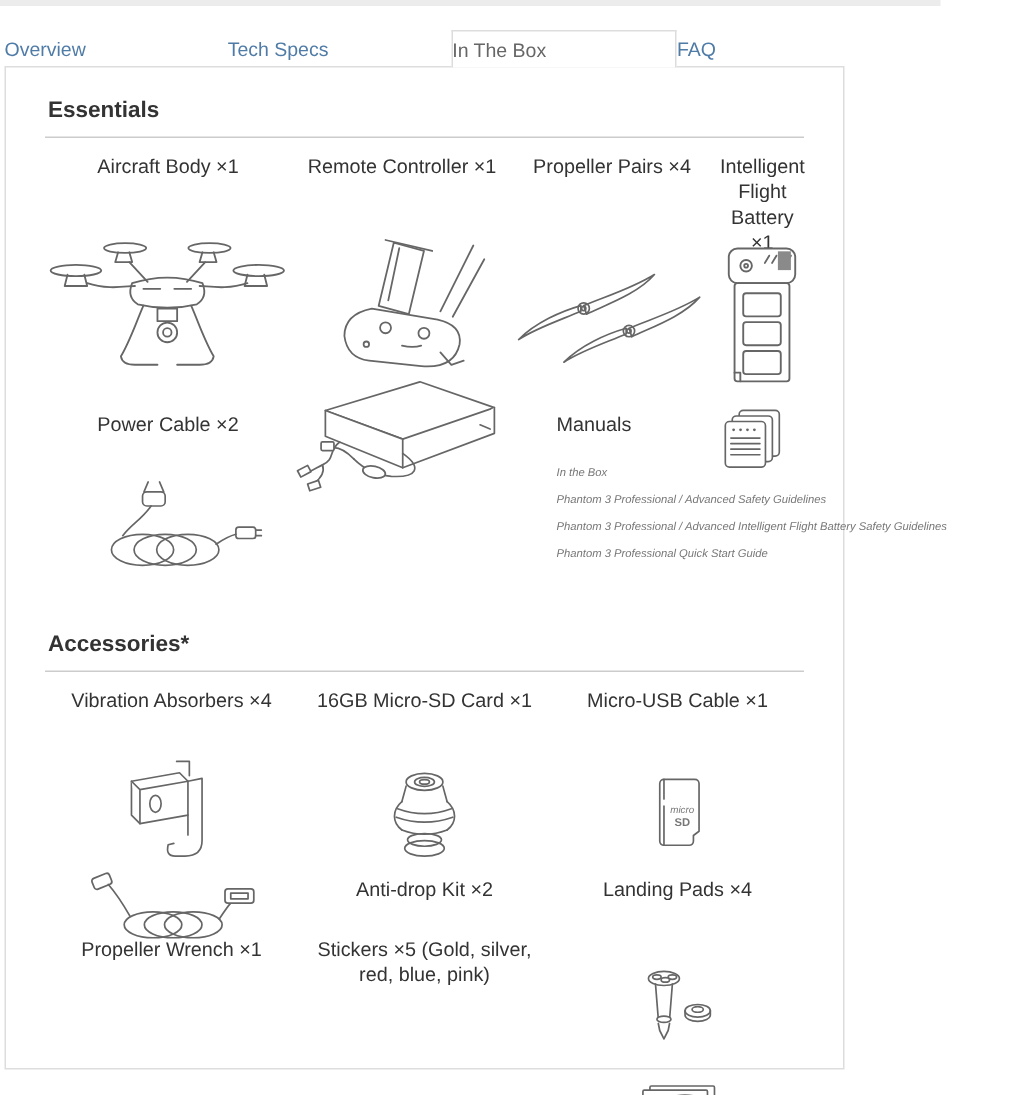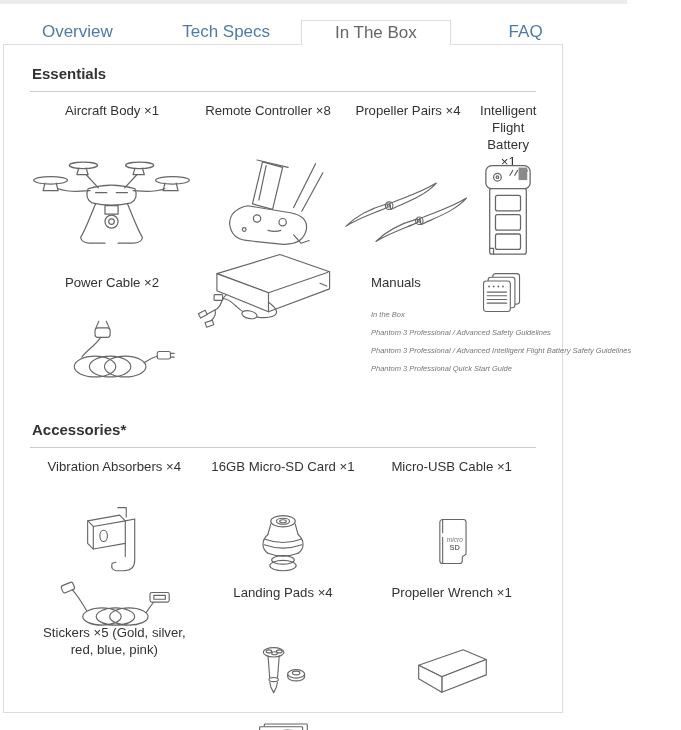--- a/index.html
+++ b/index.html
@@ -1,20 +1,20 @@
 <!DOCTYPE html>
 <html><head>
 <meta charset="utf-8">
 <style>
   html,body{margin:0;padding:0;background:#fff;}
   body{width:681px;height:730px;position:relative;font-family:"Liberation Sans",sans-serif;overflow:hidden;}
   .topbar{position:absolute;left:0;top:0;width:627px;height:4px;background:#ececec;}
   
   .tabs{position:absolute;left:3px;top:20px;width:597px;height:24px;display:flex;z-index:2;}
-  .tab{flex:1;display:flex;align-items:center;justify-content:center;font-size:17px;color:#4f7ba7;cursor:pointer;box-sizing:border-box;}
+  .tab{flex:1;display:flex;align-items:center;justify-content:flex-start;font-size:13px;color:#4f7ba7;cursor:pointer;box-sizing:border-box;}
   .tab.active{background:#fff;border:1px solid #ddd;border-bottom:none;color:#666;height:25px;}
   
   .panel{position:absolute;left:3px;top:44px;width:560px;height:669px;border:1px solid #ddd;background:#fff;box-sizing:border-box;padding:14px 26px 0 26px;}
   .section-title{font-size:15px;font-weight:bold;color:#333;margin:6px 0 9px 2px;}
   .rule{border-top:1px solid #ccc;height:0;margin-bottom:11px;}
   .grid4{display:grid;grid-template-columns:repeat(3,1fr);}
   .item-label{font-size:13.2px;color:#333;text-align:center;padding:0 6px;line-height:1.28;}
   .img-cell{display:flex;align-items:center;justify-content:center;}
   .ess-grid{grid-template-rows:38px 134px 24px 104px;}
   .acc-grid{grid-template-rows:40px 86px 40px 94px;}
@@ -48,21 +48,21 @@
 </div>
 
 <div class="panel">
 
   <div class="section-title">Essentials</div>
   <div class="rule"></div>
 
   <div class="grid4 ess-grid">
 
     <div class="item-label">Aircraft Body ×1</div>
-    <div class="item-label">Remote Controller ×8</div>
+    <div class="item-label">Remote Controller ×1</div>
     <div class="item-label">Propeller Pairs ×4</div>
     <div class="item-label">Intelligent Flight Battery ×1</div>
 
     <div class="img-cell">
       <svg width="164" height="118" viewBox="0 0 175 125">
         <g stroke="#666" fill="none" stroke-width="1.3" stroke-linecap="round" stroke-linejoin="round">
           <ellipse cx="57" cy="17" rx="15" ry="3.5"></ellipse>
             <ellipse cx="117" cy="17" rx="15" ry="3.5"></ellipse>
           <path d="M52,20 l-2,7 h12 l-2,-7"></path>
             <path d="M112,20 l-2,7 h12 l-2,-7"></path>
@@ -246,20 +246,21 @@
           <ellipse cx="50" cy="42" rx="20" ry="9" fill="none"></ellipse>
           <ellipse cx="64" cy="42" rx="20" ry="9" fill="none"></ellipse>
           <ellipse cx="78" cy="42" rx="20" ry="9" fill="none"></ellipse>
           <path d="M96,38 C100,32 102,29 104,27" fill="none"></path>
           <rect x="100" y="17" width="20" height="10" rx="2"></rect>
           <rect x="104" y="20" width="12" height="4"></rect>
         </g>
       </svg>
     </div>
 
+    <div class="item-label">Anti-drop Kit ×2</div>
     <div class="item-label">Landing Pads ×4</div>
     <div class="item-label">Propeller Wrench ×1</div>
     <div class="item-label">Stickers ×5 (Gold, silver, red, blue, pink)</div>
 
     <div class="img-cell">
       <svg width="60" height="60" viewBox="0 0 62 64">
         <g stroke="#666" fill="#fff" stroke-width="1.2" stroke-linecap="round" stroke-linejoin="round">
           <ellipse cx="21" cy="11" rx="11" ry="5"></ellipse>
           <ellipse cx="16" cy="10" rx="3" ry="1.6" fill="none"></ellipse>
             <ellipse cx="22" cy="12" rx="3" ry="1.6" fill="none"></ellipse>

